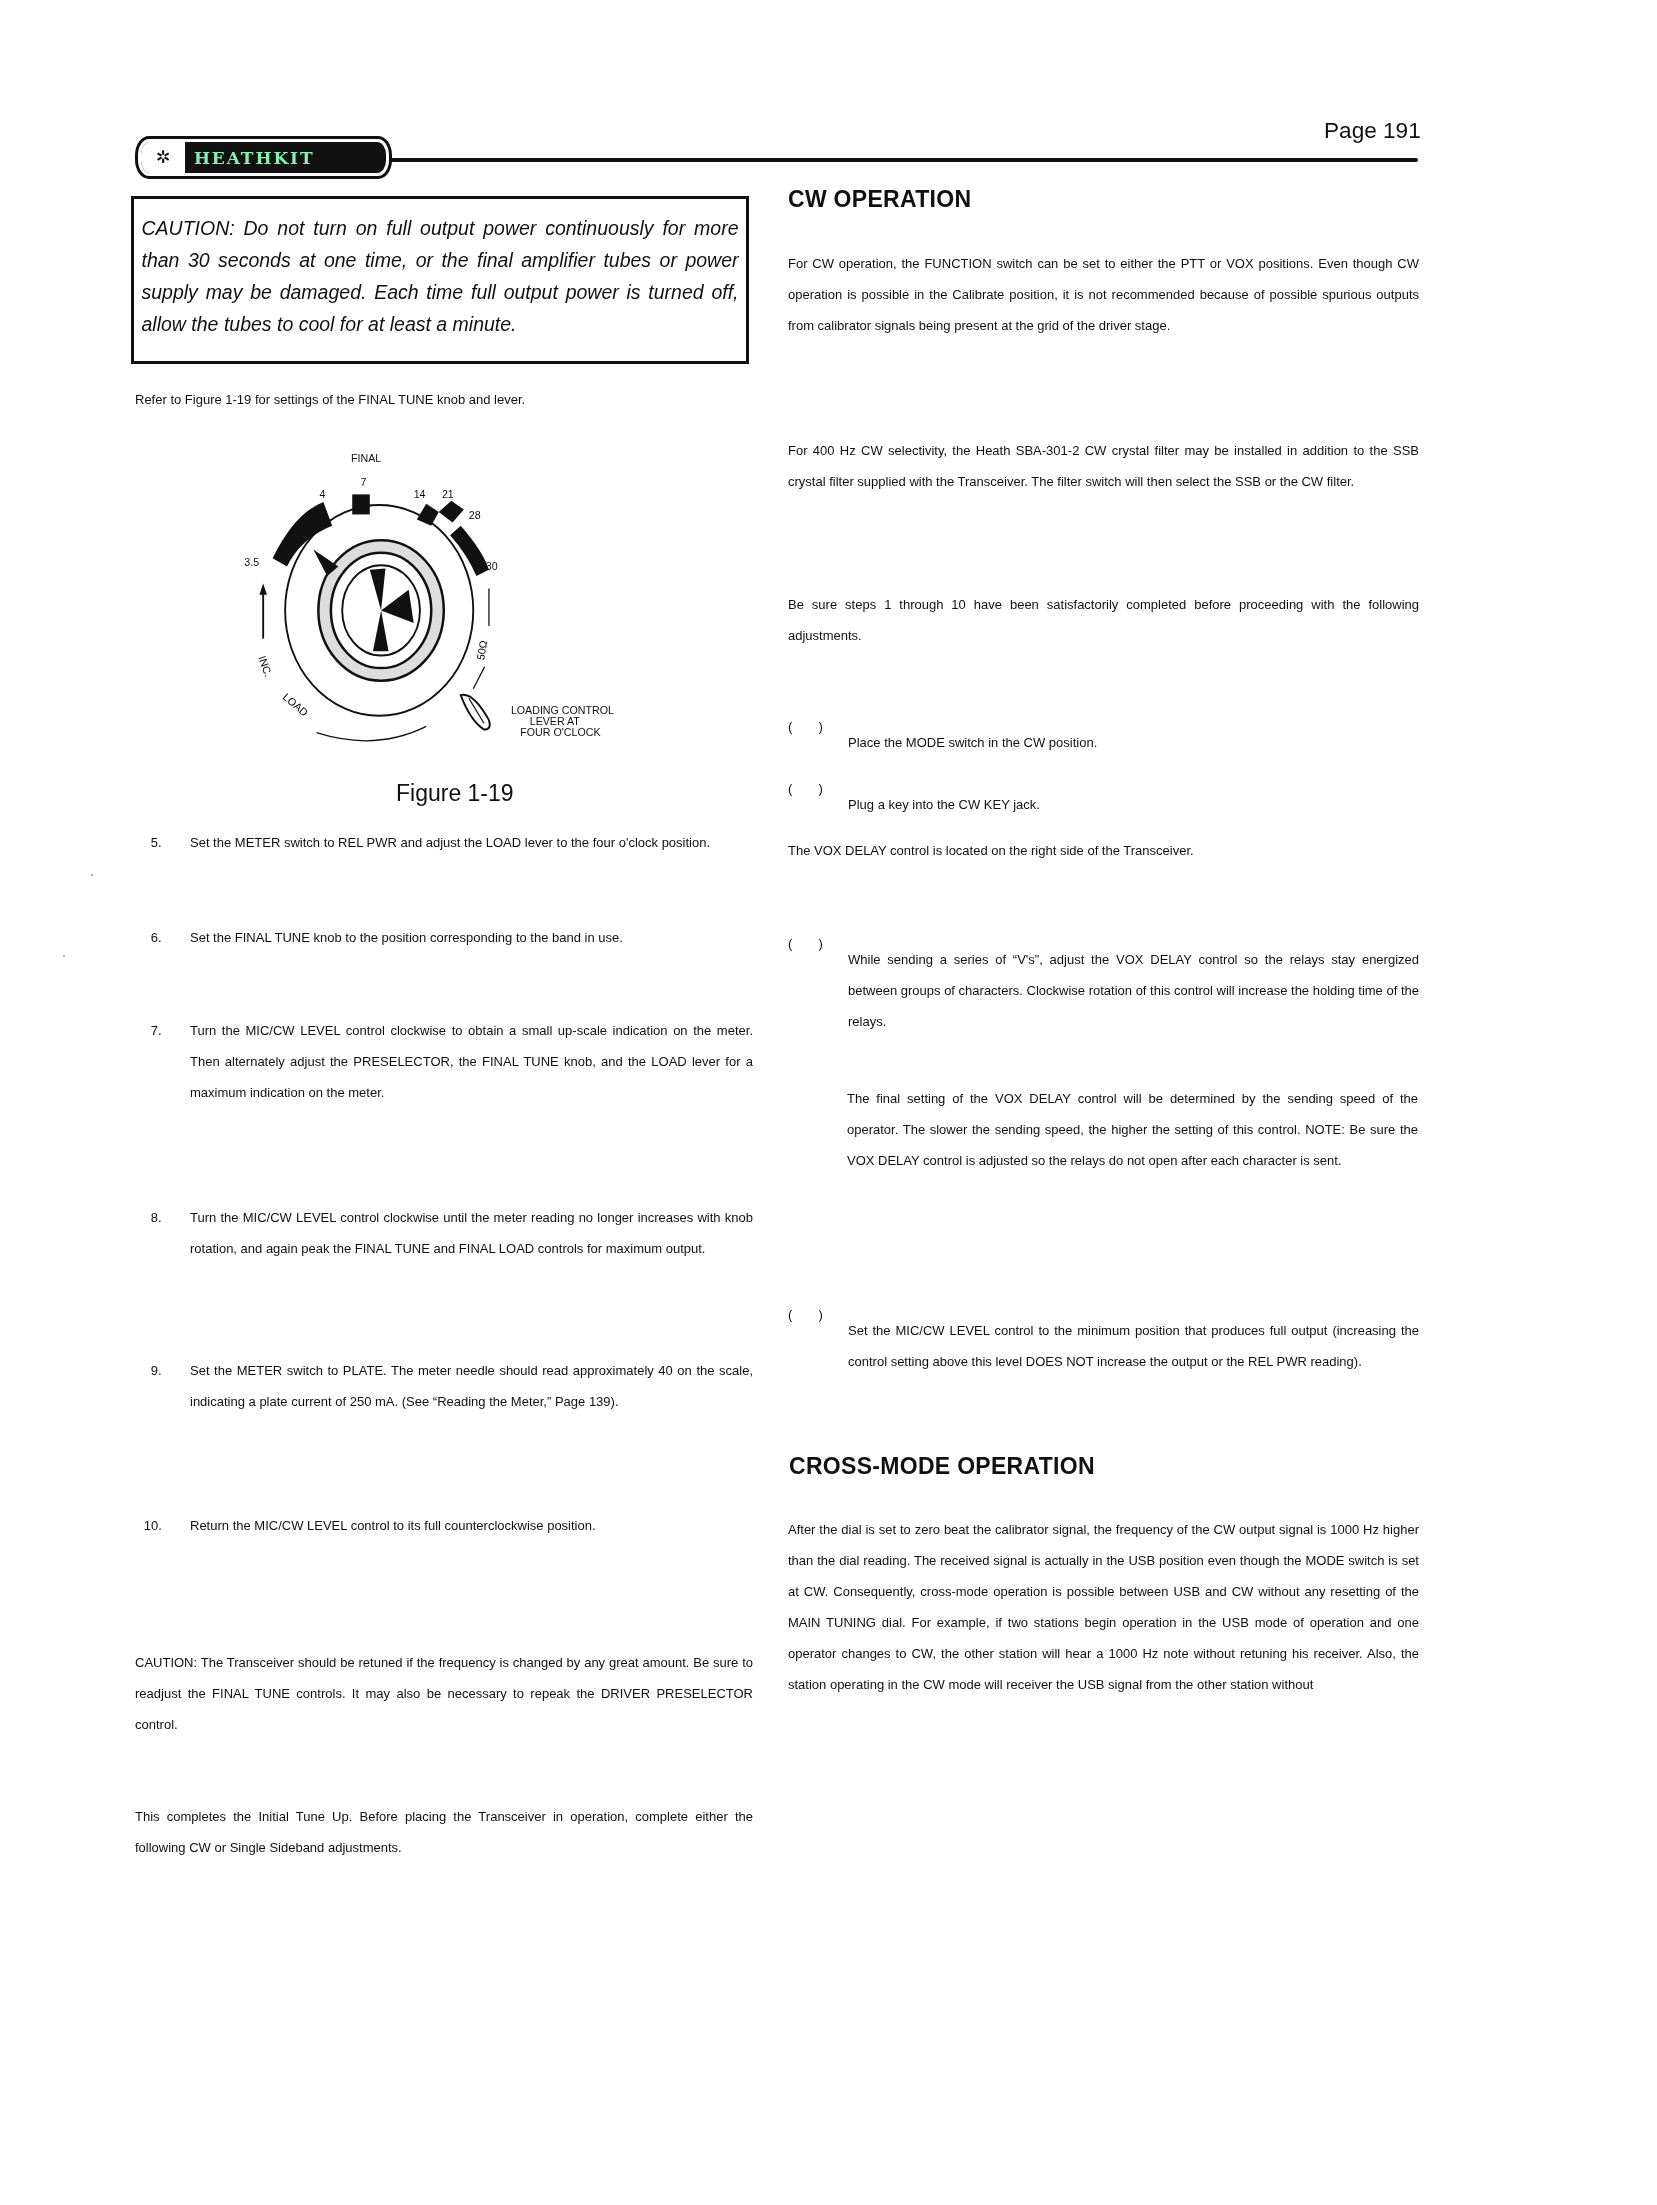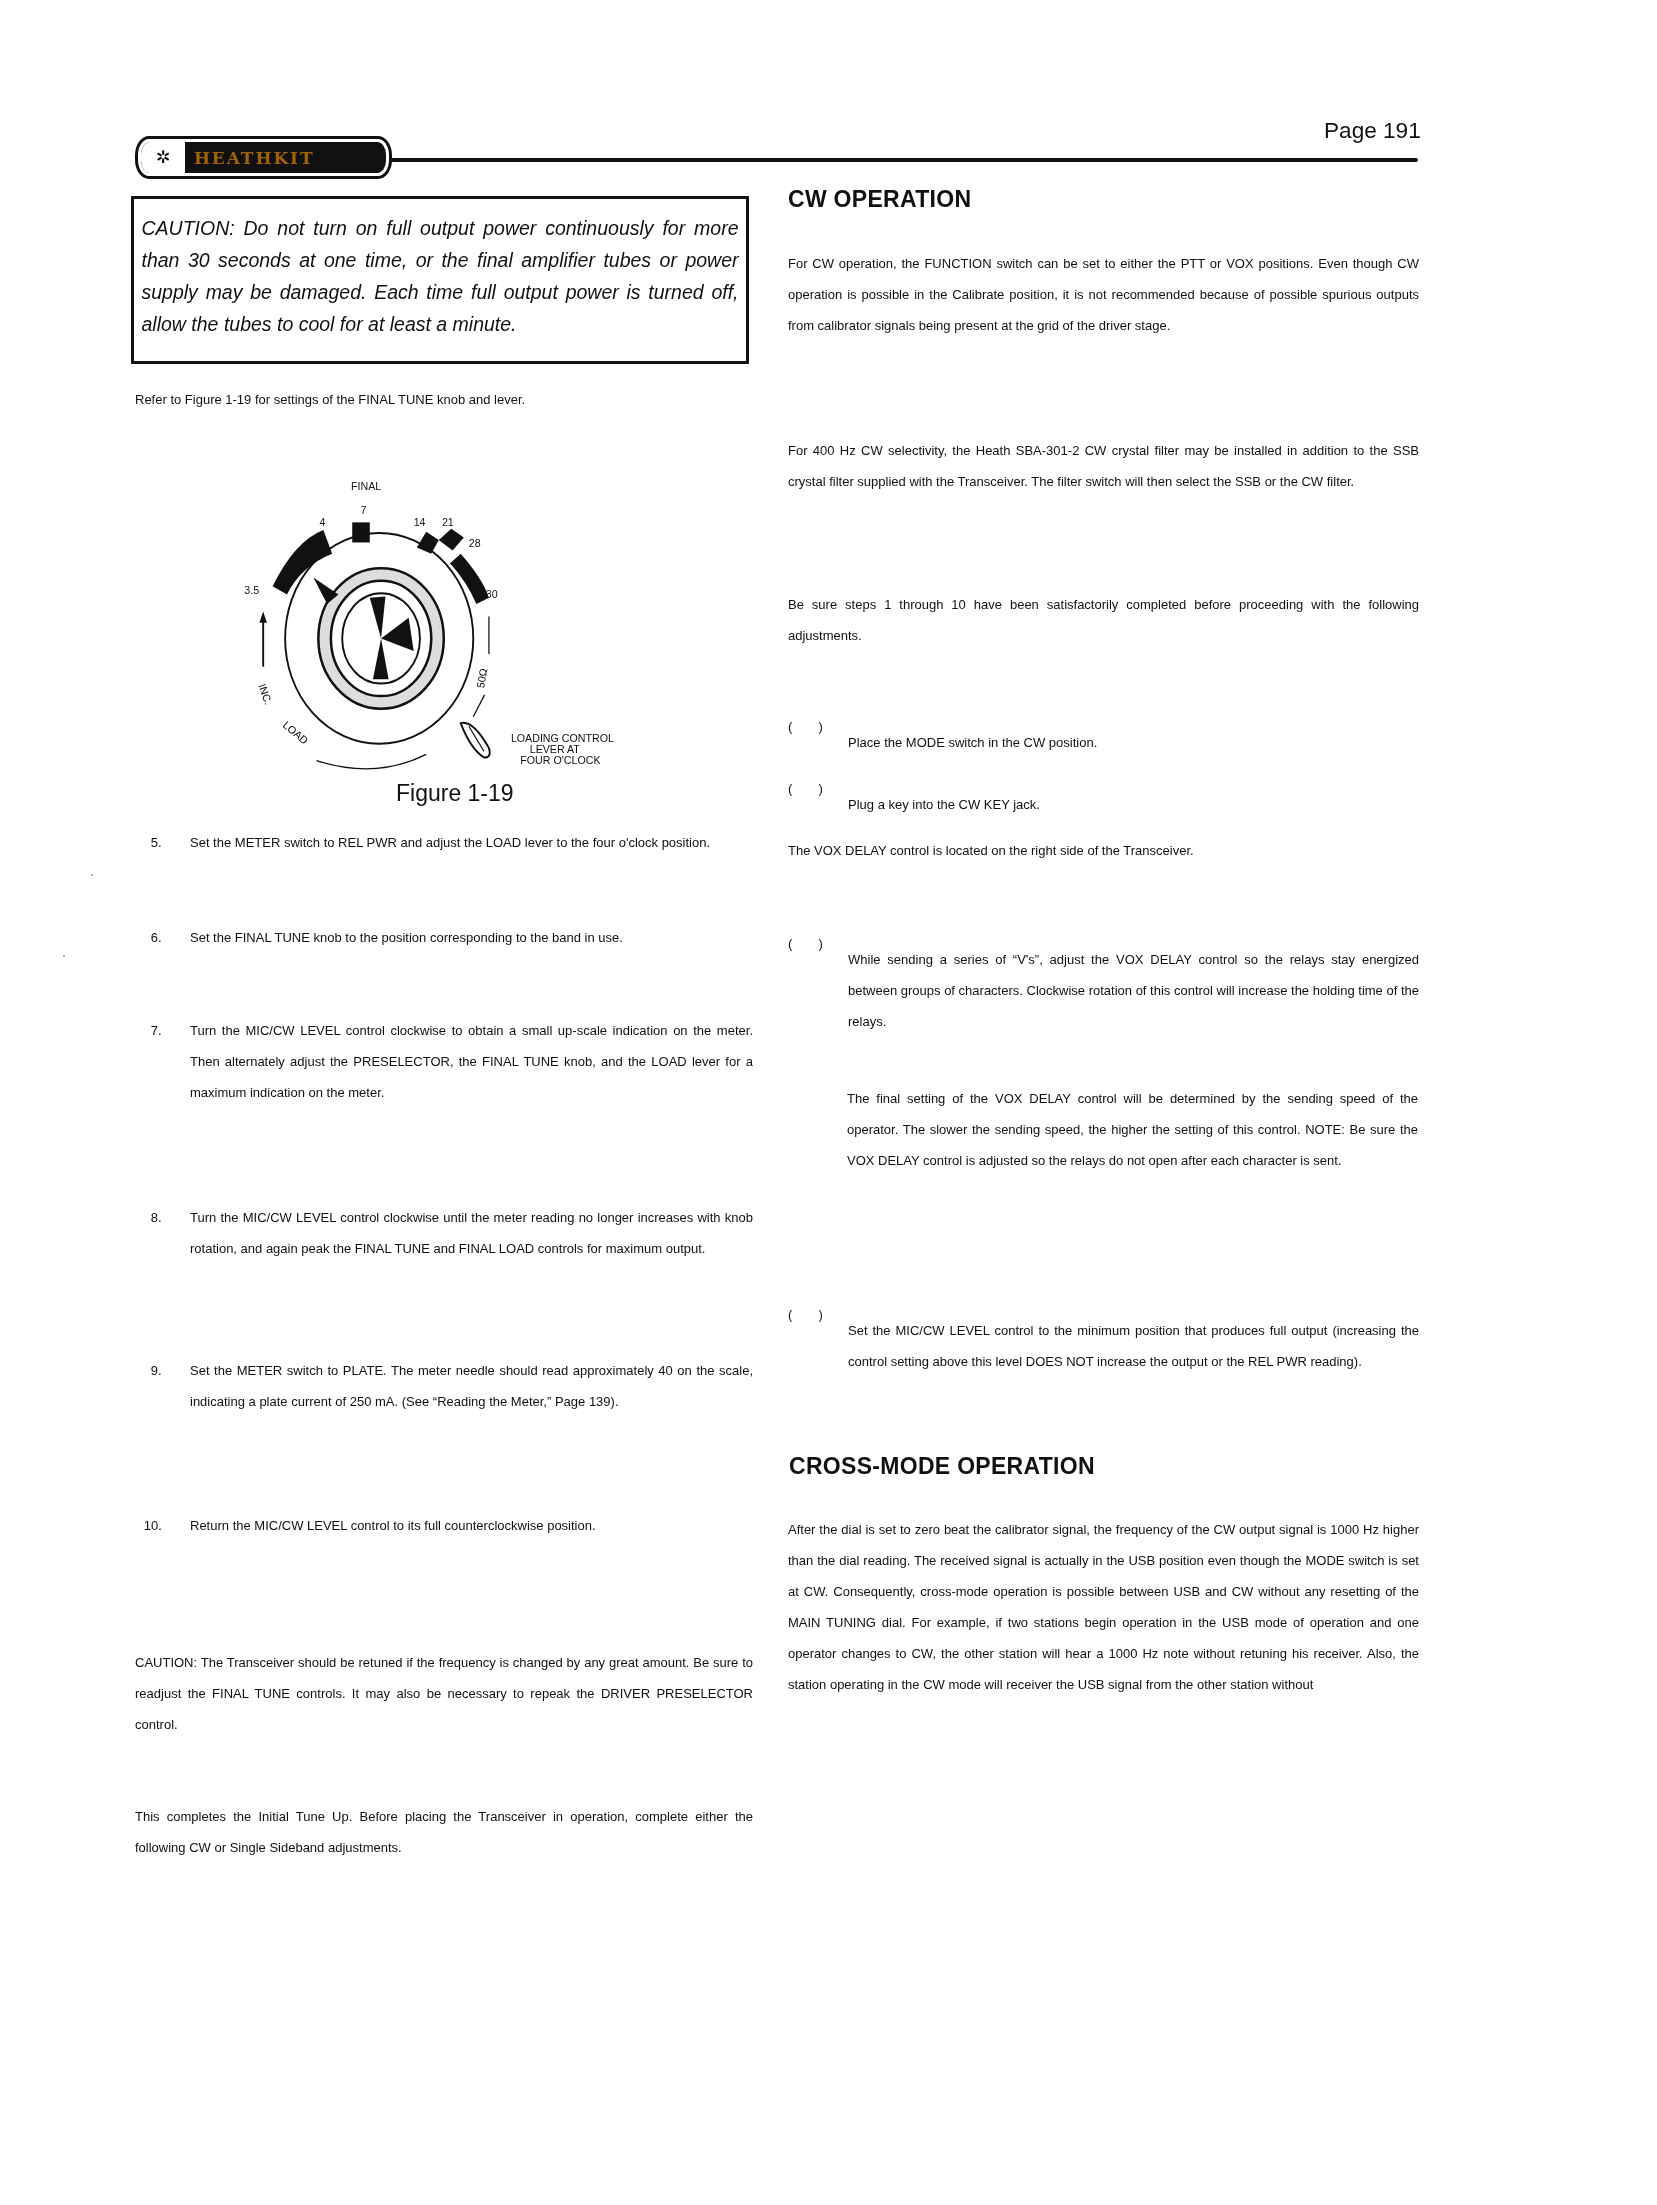--- a/index.html
+++ b/index.html
@@ -13,34 +13,34 @@
   .logo {
     left: 135px; top: 136px; width: 257px; height: 43px;
     border: 3.1px solid #111; border-radius: 14px / 19px; background: #fff; box-sizing: border-box;
     display: flex; align-items: center; padding: 3.1px;
   }
   .logo-inner {
     flex: 1; height: 100%; background: #111; border-radius: 8.8px / 12.6px;
     display: flex; align-items: center; overflow: hidden;
   }
   .logo-emblem { width: 44px; height: 100%; background: #fff; display: flex; align-items: center; justify-content: center; font-size: 17.6px; color:#111; border-radius: 6.3px 0 0 6.3px; }
-  .logo-text { color: #a16207; font-family: "DejaVu Serif", serif; font-weight: bold; font-size: 17px; letter-spacing: 1.9px; padding-left: 8.8px; }
+  .logo-text { color: #86efac; font-family: "DejaVu Serif", serif; font-weight: bold; font-size: 17px; letter-spacing: 1.9px; padding-left: 8.8px; }
 
   .caution-box {
     left: 131px; top: 196px; width: 618px; height: 168px; box-sizing: border-box;
     border: 3.8px solid #111; border-right-width: 3.1px; padding: 12.6px 7.5px 6.3px 7.5px;
     font-style: italic; font-size: 19.5px; line-height: 32px; text-align: justify;
   }
 
   .col { position: absolute; font-size: 13px; line-height: 31px; text-align: justify; }
   .left-col { left: 135px; width: 618px; }
   .right-col { left: 788px; width: 631px; }
   p { margin: 0; }
 
-  .figure { left: 213px; top: 472px; width: 439px; height: 314px; }
+  .figure { left: 213px; top: 444px; width: 439px; height: 314px; }
   .figure-caption { left: 389px; top: 780px; font-size: 23px; margin-left: 7px; }
 
   .step { position: absolute; }
   .step-num { position: absolute; left: 0; width: 44px; text-align: left; }
   .step-body { margin-left: 55px; }
 
   .check { position: absolute; }
   .check-box { position: absolute; left: 0; width: 56px; letter-spacing: 11.3px; }
   .check-body { margin-left: 60px; margin-top: 16px; }
 

